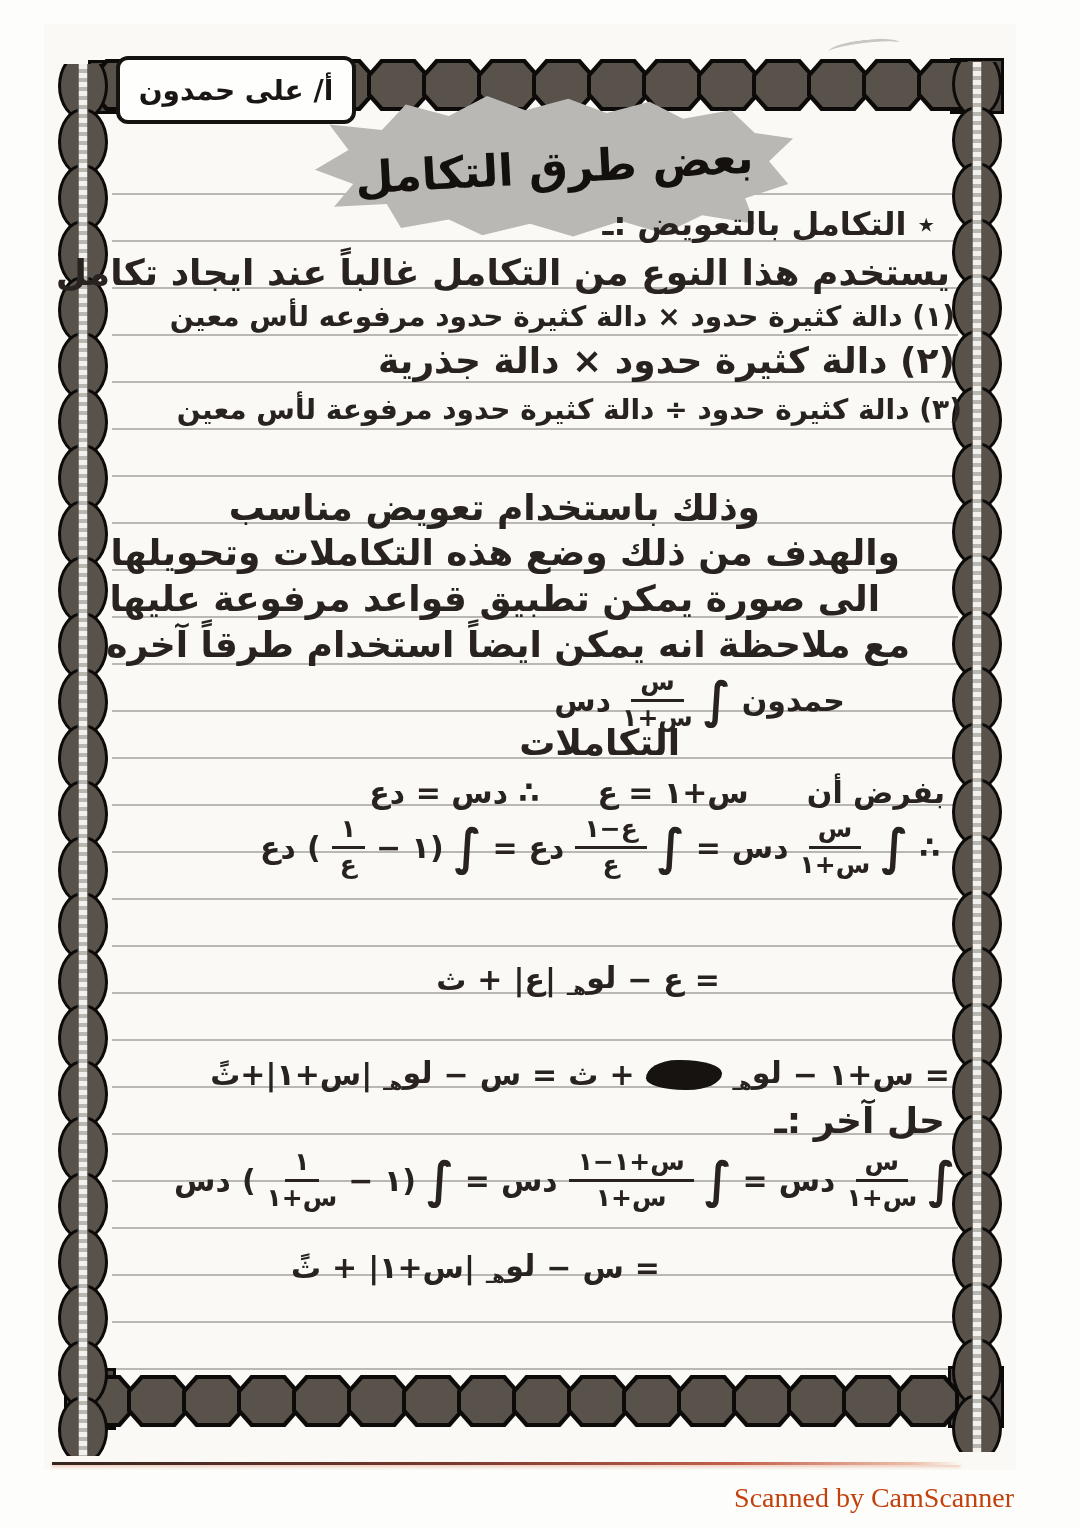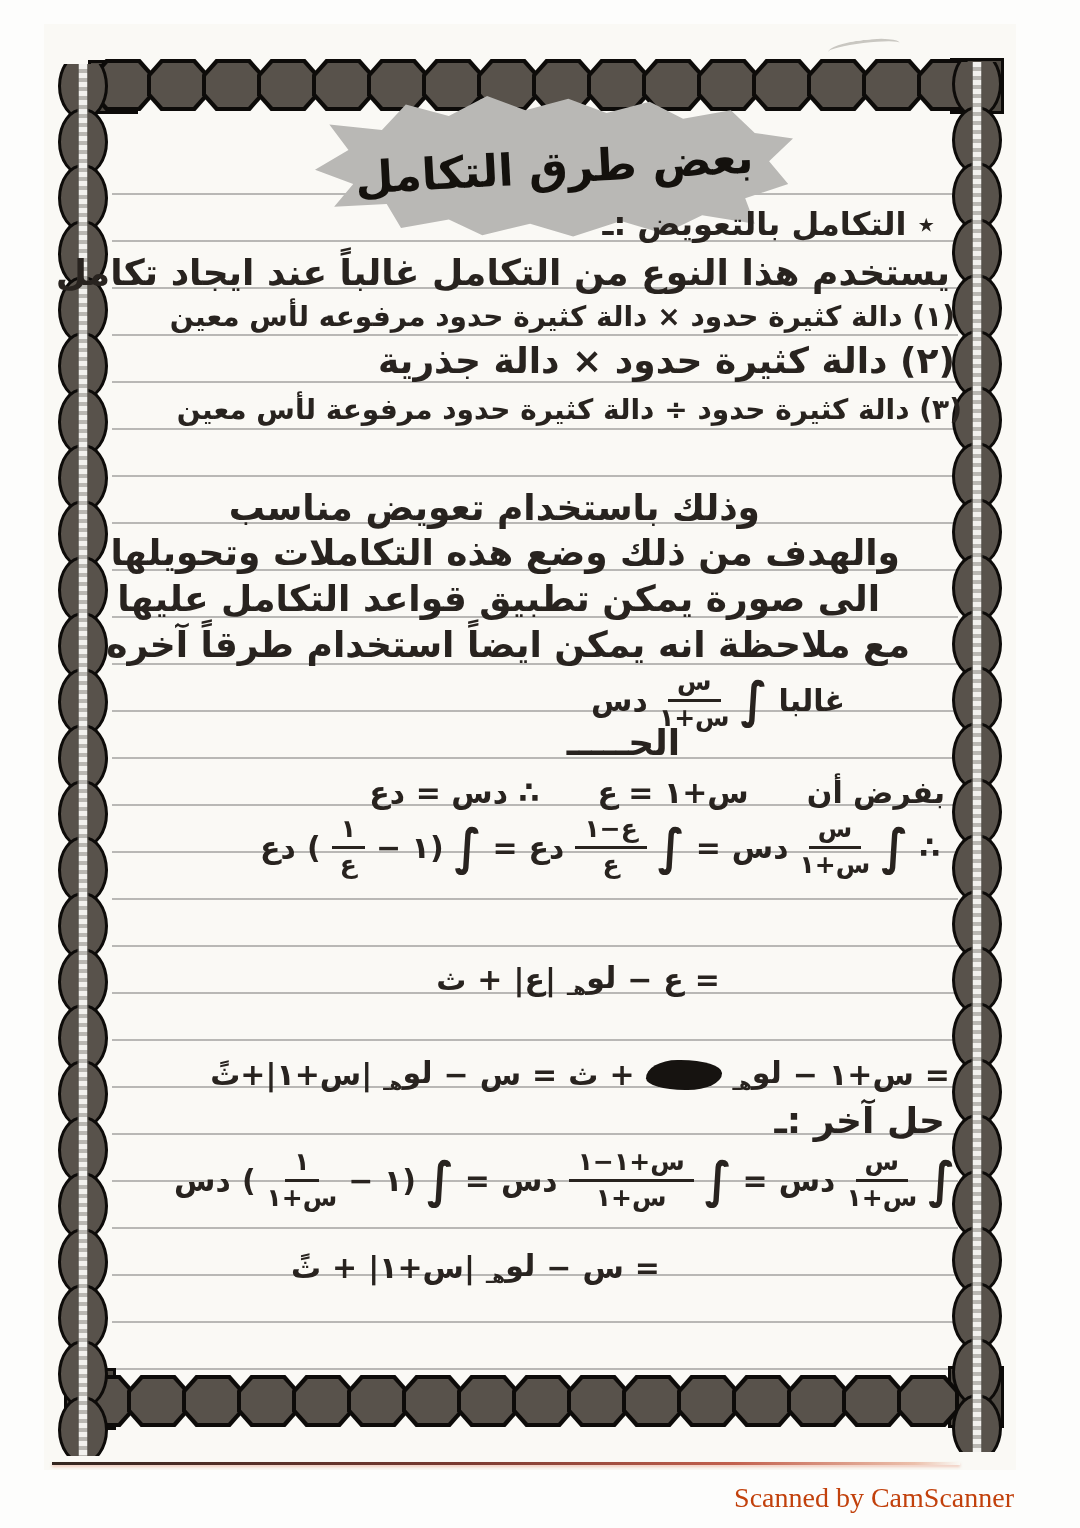--- a/index.html
+++ b/index.html
@@ -185,46 +185,49 @@
       <i class="vbead"></i>
       <i class="vbead"></i>
       <i class="vbead"></i>
       <i class="vbead"></i>
       <i class="vbead"></i>
       <i class="vbead"></i>
     </div>
 
   <div class="pencil-mark"></div>
 
+  <div class="name-tag">
+    <span>أ/ على حمدون</span>
+  </div>
 
   <div class="title-banner">
     <span>بعض طرق التكامل</span>
   </div>
 
   <div class="tline" style="right:145px;top:205px;font-size:32px;">٭ التكامل بالتعويض :ـ</div>
   <div class="tline" style="right:130px;top:252px;">يستخدم هذا النوع من التكامل غالباً عند ايجاد تكامل</div>
   <div class="tline" style="right:125px;top:300px;font-size:28px;">(١) دالة كثيرة حدود × دالة كثيرة حدود مرفوعه لأس معين</div>
   <div class="tline" style="right:125px;top:340px;">(٢) دالة كثيرة حدود × دالة جذرية</div>
   <div class="tline" style="right:118px;top:393px;font-size:28px;">(٣) دالة كثيرة حدود ÷ دالة كثيرة حدود مرفوعة لأس معين</div>
   <div class="tline" style="right:180px;top:532px;">والهدف من ذلك وضع هذه التكاملات وتحويلها</div>
   <div class="tline" style="right:320px;top:487px;">وذلك باستخدام تعويض مناسب</div>
-  <div class="tline" style="right:200px;top:578px;">الى صورة يمكن تطبيق قواعد التكامل عليها</div>
+  <div class="tline" style="right:200px;top:578px;">الى صورة يمكن تطبيق قواعد مرفوعة عليها</div>
   <div class="tline" style="right:170px;top:624px;">مع ملاحظة انه يمكن ايضاً استخدام طرقاً آخره</div>
 
   <div class="mathrow" style="right:235px;top:668px;">
-    <span class="tok">غالبا</span>
+    <span class="tok">حمدون</span>
     <span class="tok int">∫</span>
     <span class="frac">
       <span class="num">س</span>
       <span class="den">س+١</span>
     </span>
     <span class="tok">دس</span>
   </div>
 
-  <div class="tline" style="right:400px;top:722px;">الحـــــ</div>
+  <div class="tline" style="right:400px;top:722px;">التكاملات</div>
 
   <div class="mathrow" style="right:135px;top:775px;gap:58px;">
     <span class="tok">بفرض أن</span>
     <span class="tok">س+١ = ع</span>
     <span class="tok">∴ دس = دع</span>
   </div>
 
   <div class="mathrow" style="right:140px;top:815px;">
     <span class="tok">∴</span>
     <span class="tok int">∫</span>

